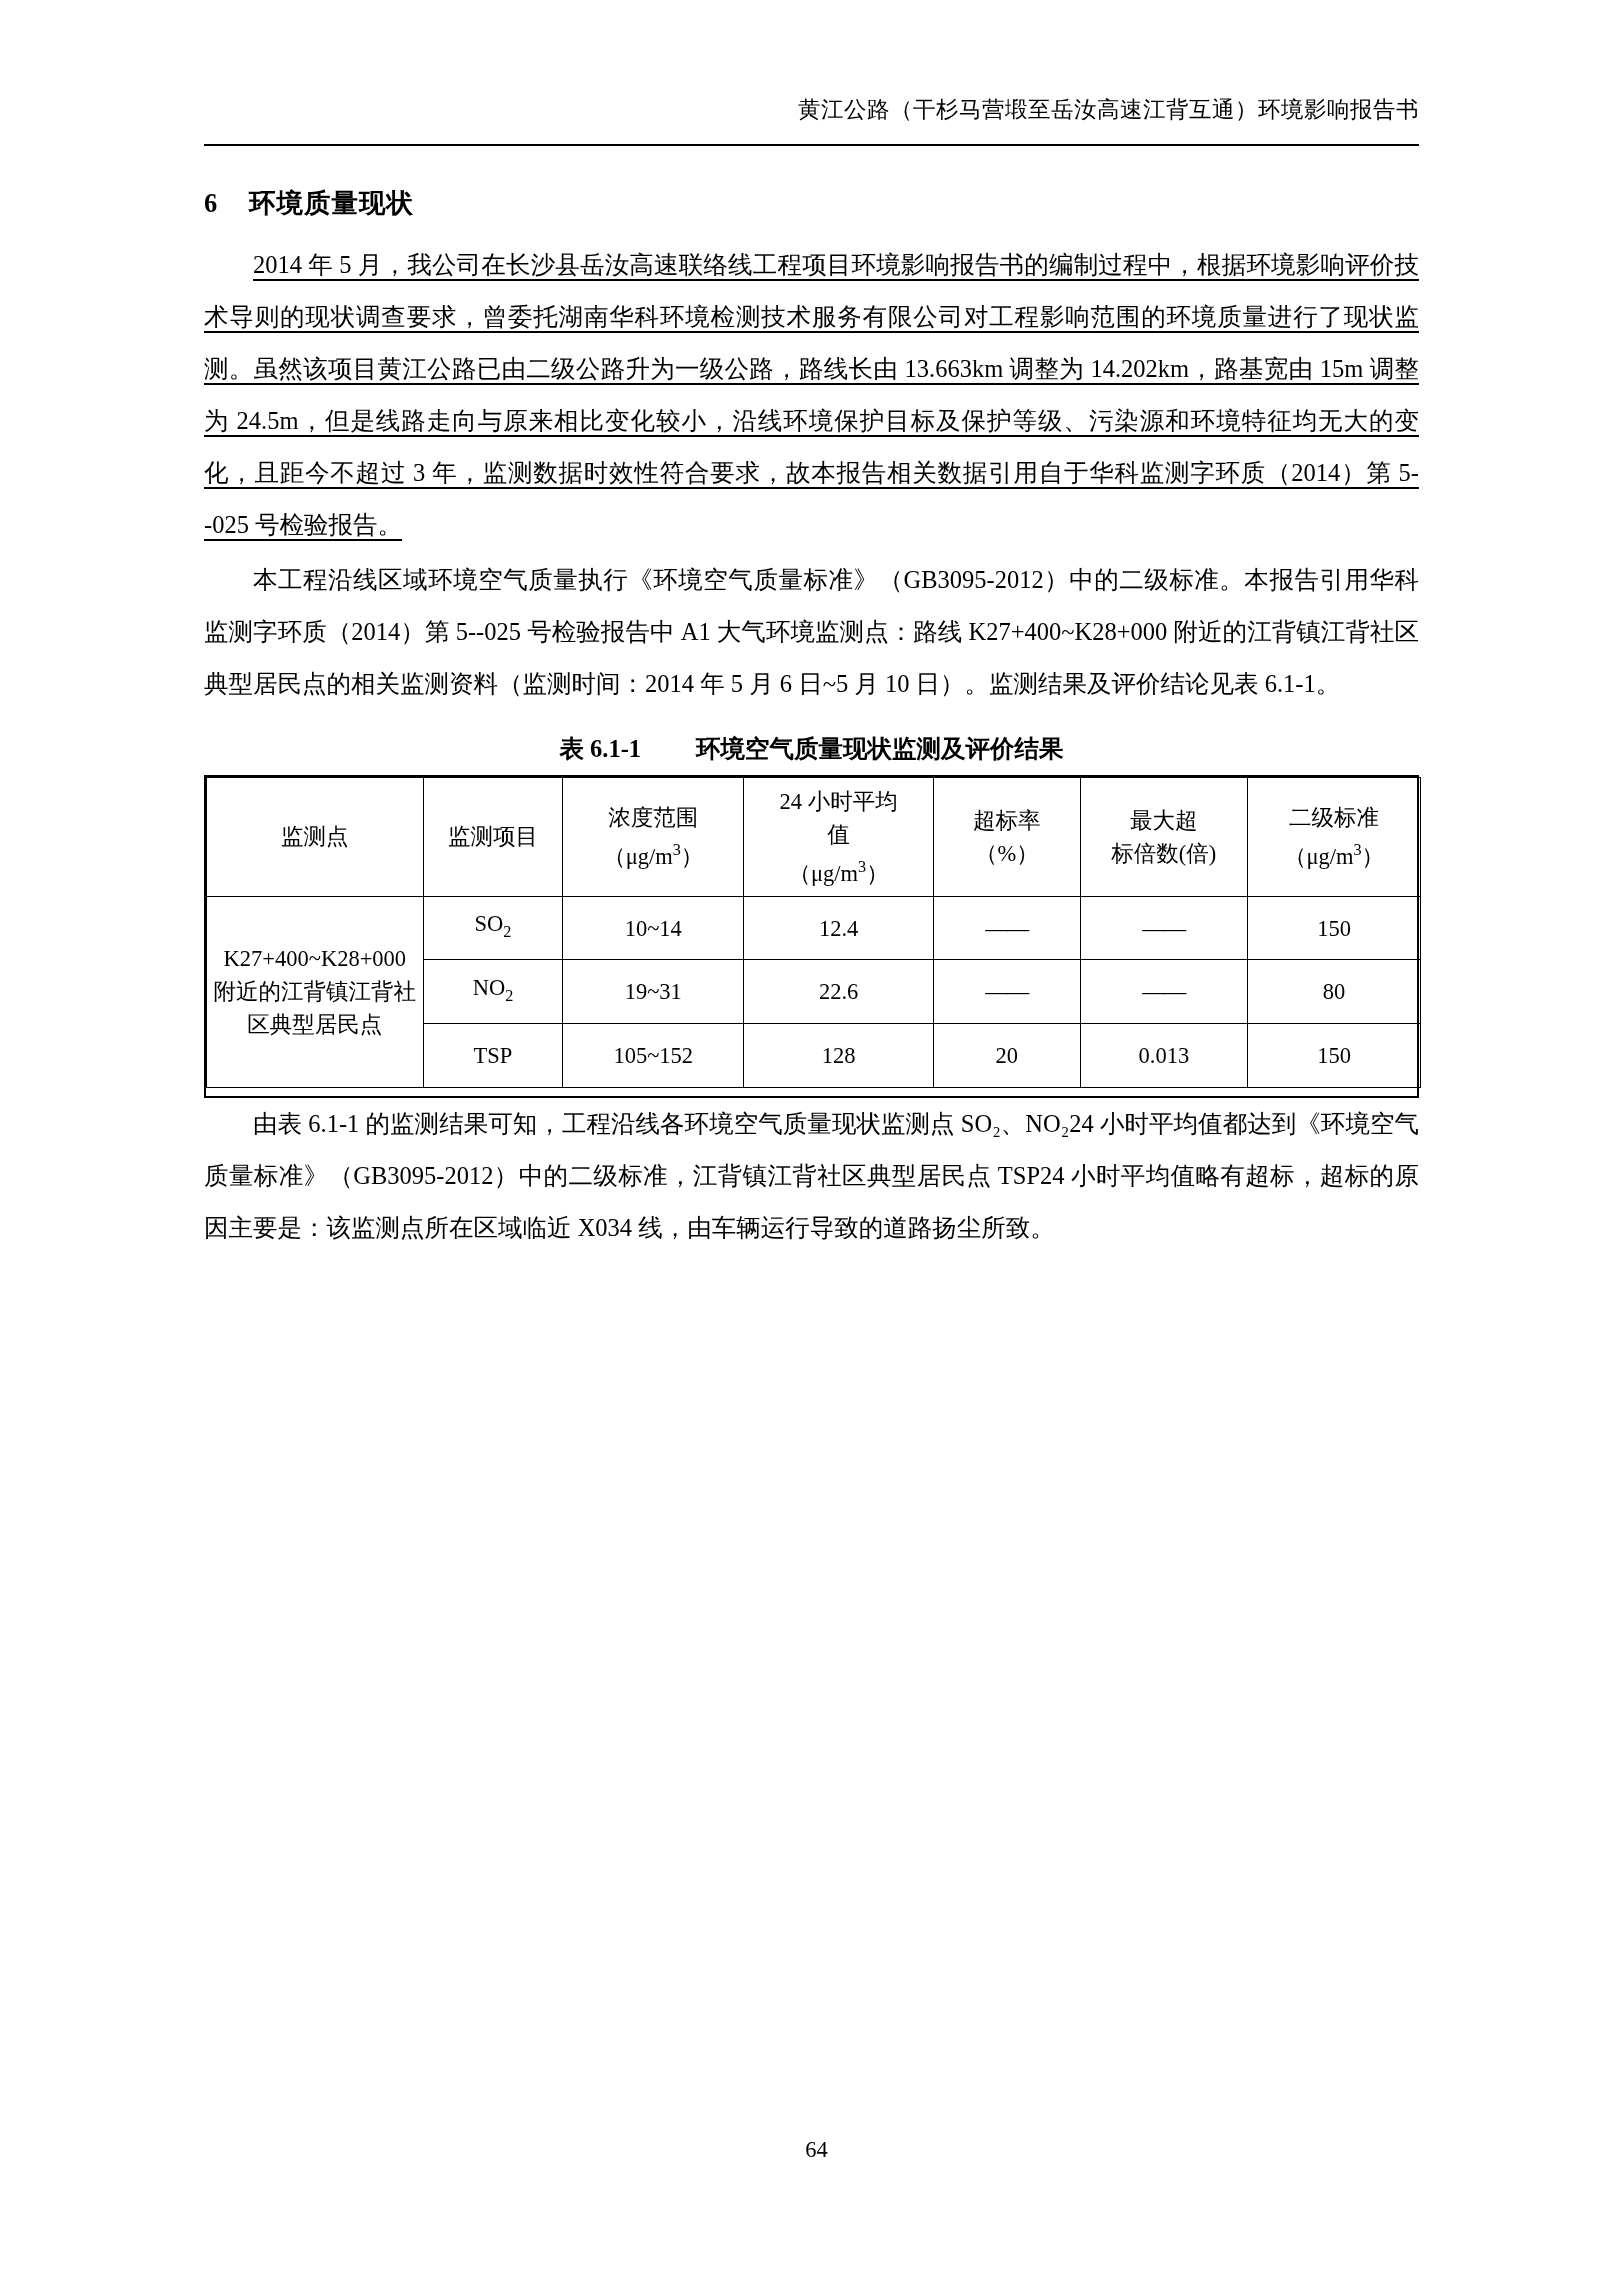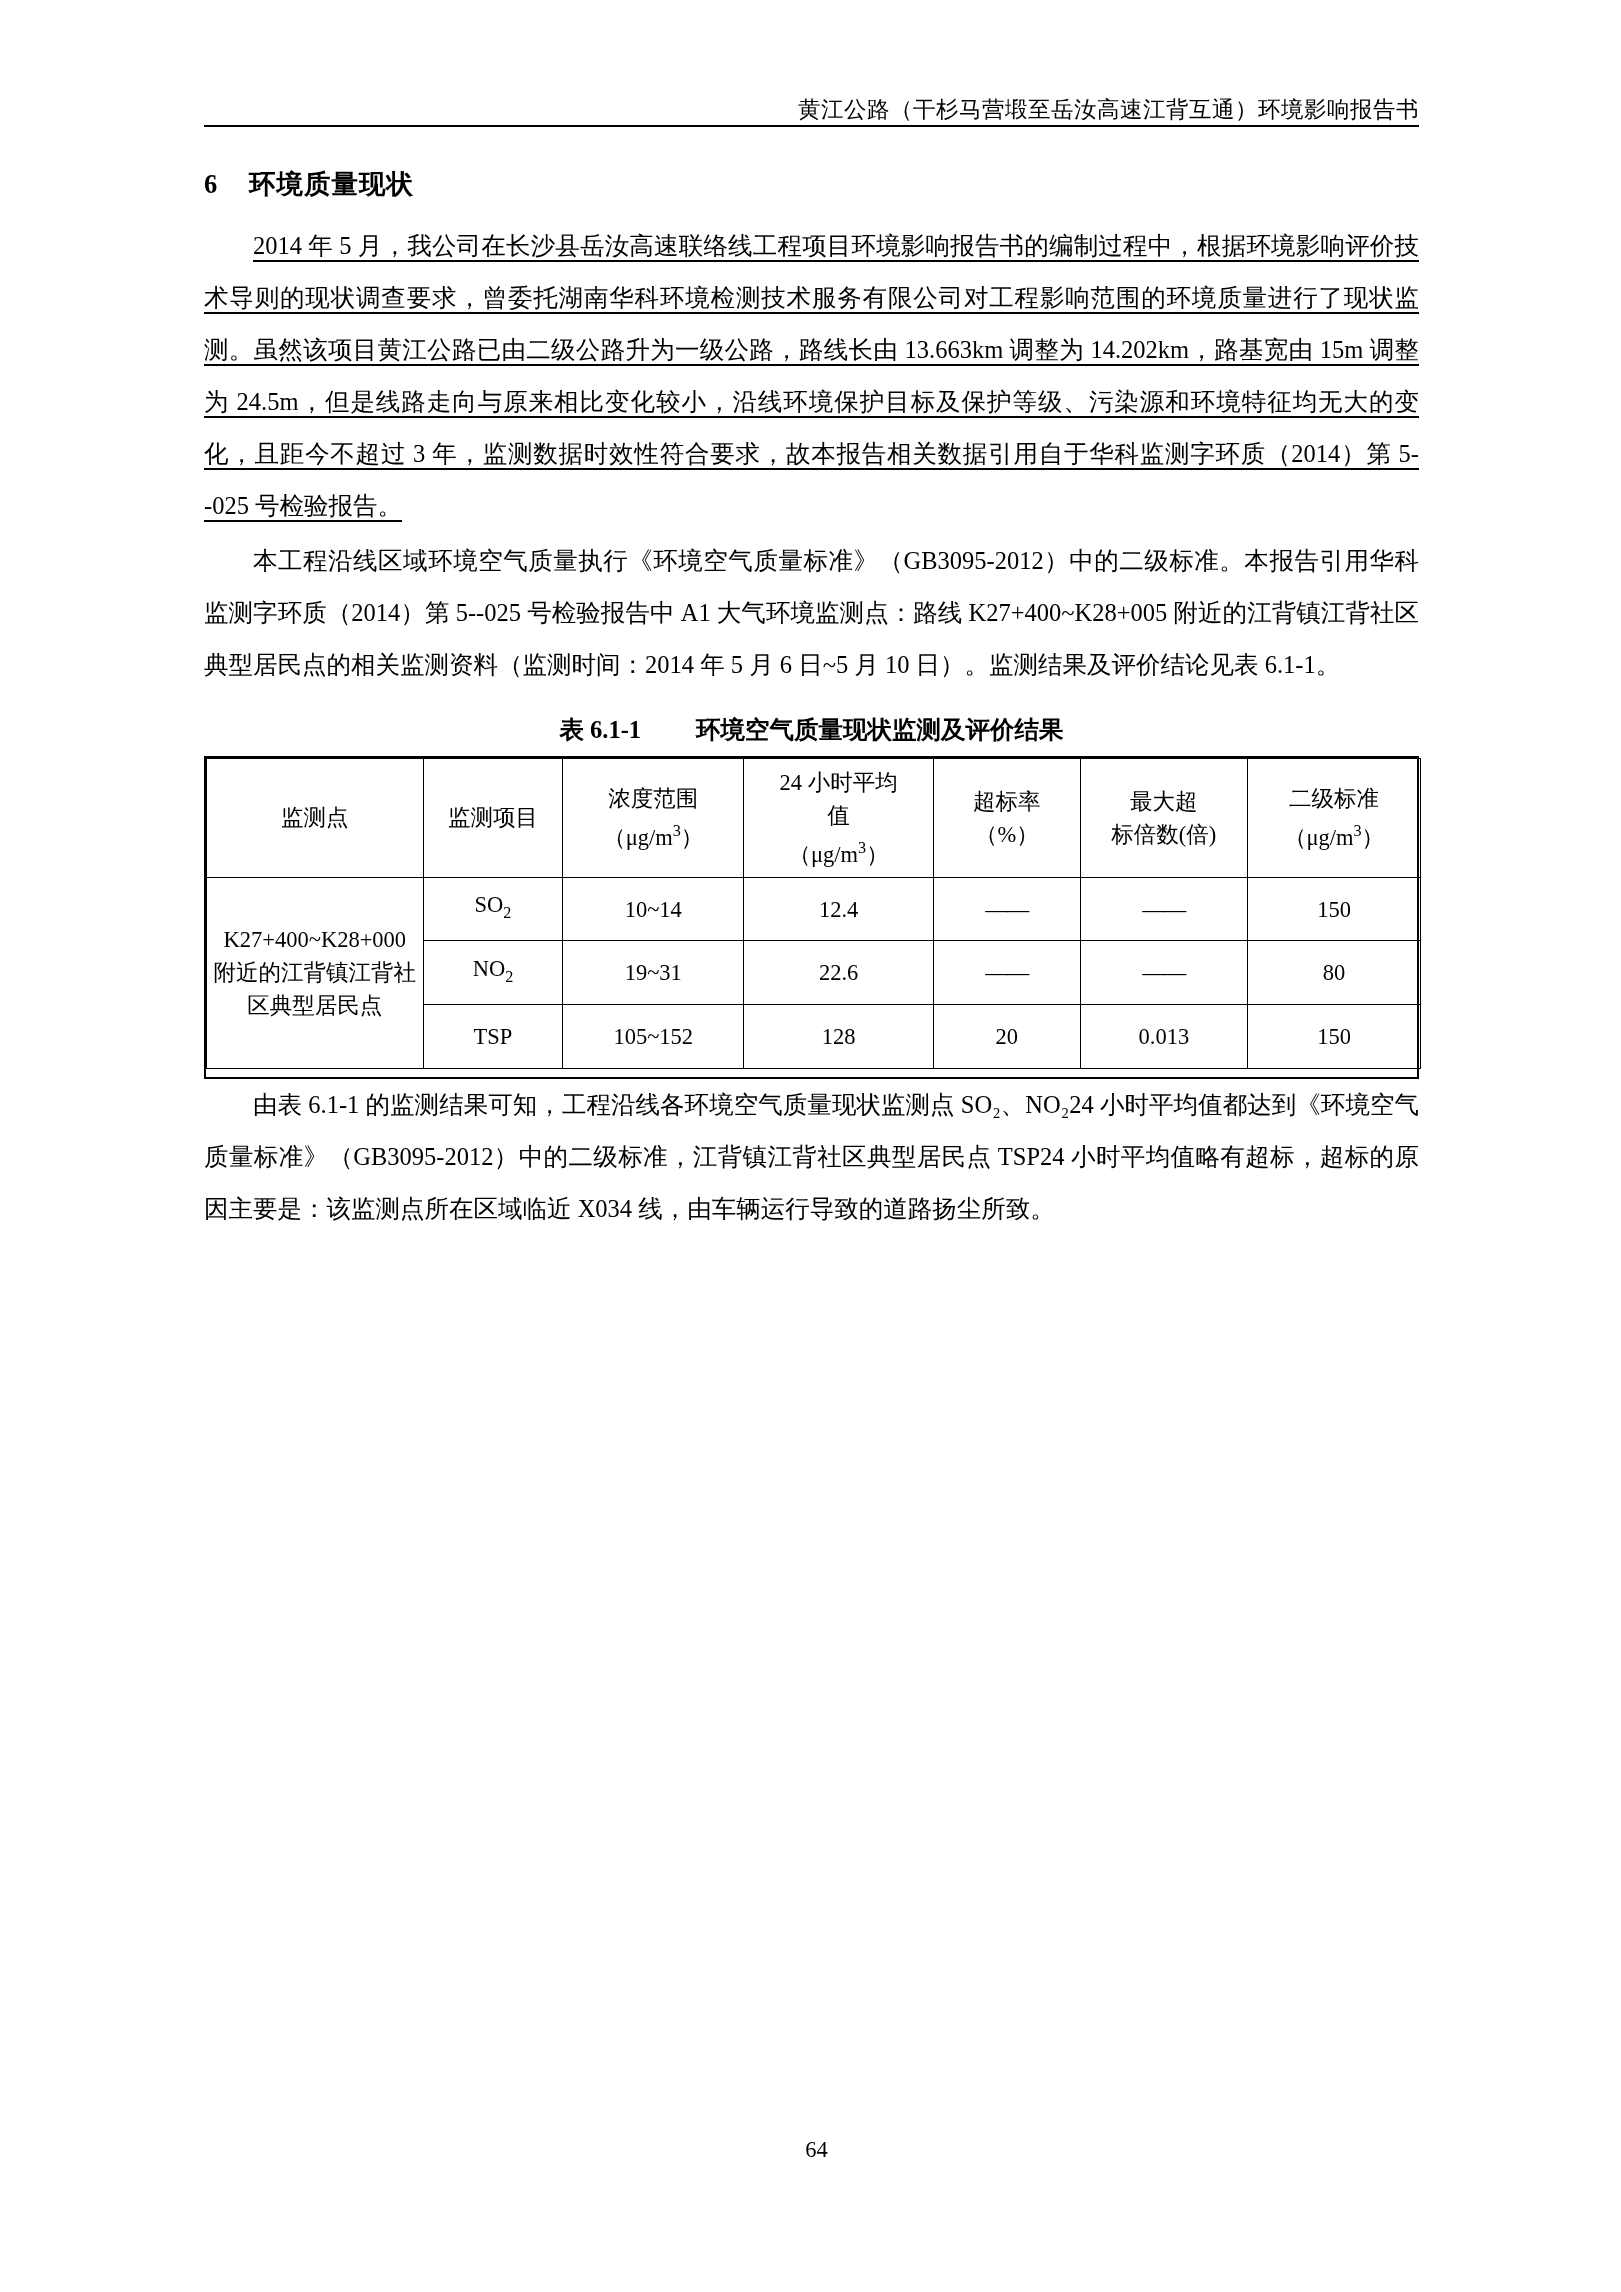--- a/index.html
+++ b/index.html
@@ -20,21 +20,21 @@
   .content {
     position: absolute;
     left: 204px;
     top: 94px;
     width: 1215px;
   }
   .header {
     text-align: right;
     font-size: 22.5px;
     letter-spacing: 0.5px;
-    padding-bottom: 0;
+    padding-bottom: 19px;
     font-family: "DejaVu Sans", "Liberation Sans", sans-serif;
   }
   .header-rule {
     border-top: 2px solid #000;
     margin-bottom: 39px;
   }
   h1.section {
     font-size: 26.5px;
     font-weight: bold;
     margin: 0 0 17.6px 0;
@@ -139,21 +139,21 @@
     <div class="header">黄江公路（干杉马营塅至岳汝高速江背互通）环境影响报告书</div>
     <div class="header-rule"></div>
 
     <h1 class="section">
       <span class="num">6</span><span>环境质量现状</span>
     </h1>
 
     <p class="body underline">2014 年 5 月，我公司在长沙县岳汝高速联络线工程项目环境影响报告书的编制过程中，根据环境影响评价技术导则的现状调查要求，曾委托湖南华科环境检测技术服务有限公司对工程影响范围的环境质量进行了现状监测。虽然该项目黄江公路已由二级公路升为一级公路，路线长由 13.663km 调整为 14.202km，路基宽由 15m 调整为 24.5m，但是线路走向与原来相比变化较小，沿线环境保护目标及保护等级、污染源和环境特征均无大的变化，且距今不超过 3 年，监测数据时效性符合要求，故本报告相关数据引用自于华科监测字环质（2014）第 5--025 号检验报告。</p>
 
 
-    <p class="body">本工程沿线区域环境空气质量执行《环境空气质量标准》（GB3095-2012）中的二级标准。本报告引用华科监测字环质（2014）第 5--025 号检验报告中 A1 大气环境监测点：路线 K27+400~K28+005 附近的江背镇江背社区典型居民点的相关监测资料（监测时间：2014 年 5 月 6 日~5 月 10 日）。监测结果及评价结论见表 6.1-1。</p>
+    <p class="body">本工程沿线区域环境空气质量执行《环境空气质量标准》（GB3095-2012）中的二级标准。本报告引用华科监测字环质（2014）第 5--025 号检验报告中 A1 大气环境监测点：路线 K27+400~K28+000 附近的江背镇江背社区典型居民点的相关监测资料（监测时间：2014 年 5 月 6 日~5 月 10 日）。监测结果及评价结论见表 6.1-1。</p>
 
     <div class="table-caption">
       <span class="cap-num">表 6.1-1</span><span>环境空气质量现状监测及评价结果</span>
     </div>
 
     <div class="outer-frame">
       <table class="data">
         <thead>
           <tr>
             <td style="width:211px">监测点</td>

